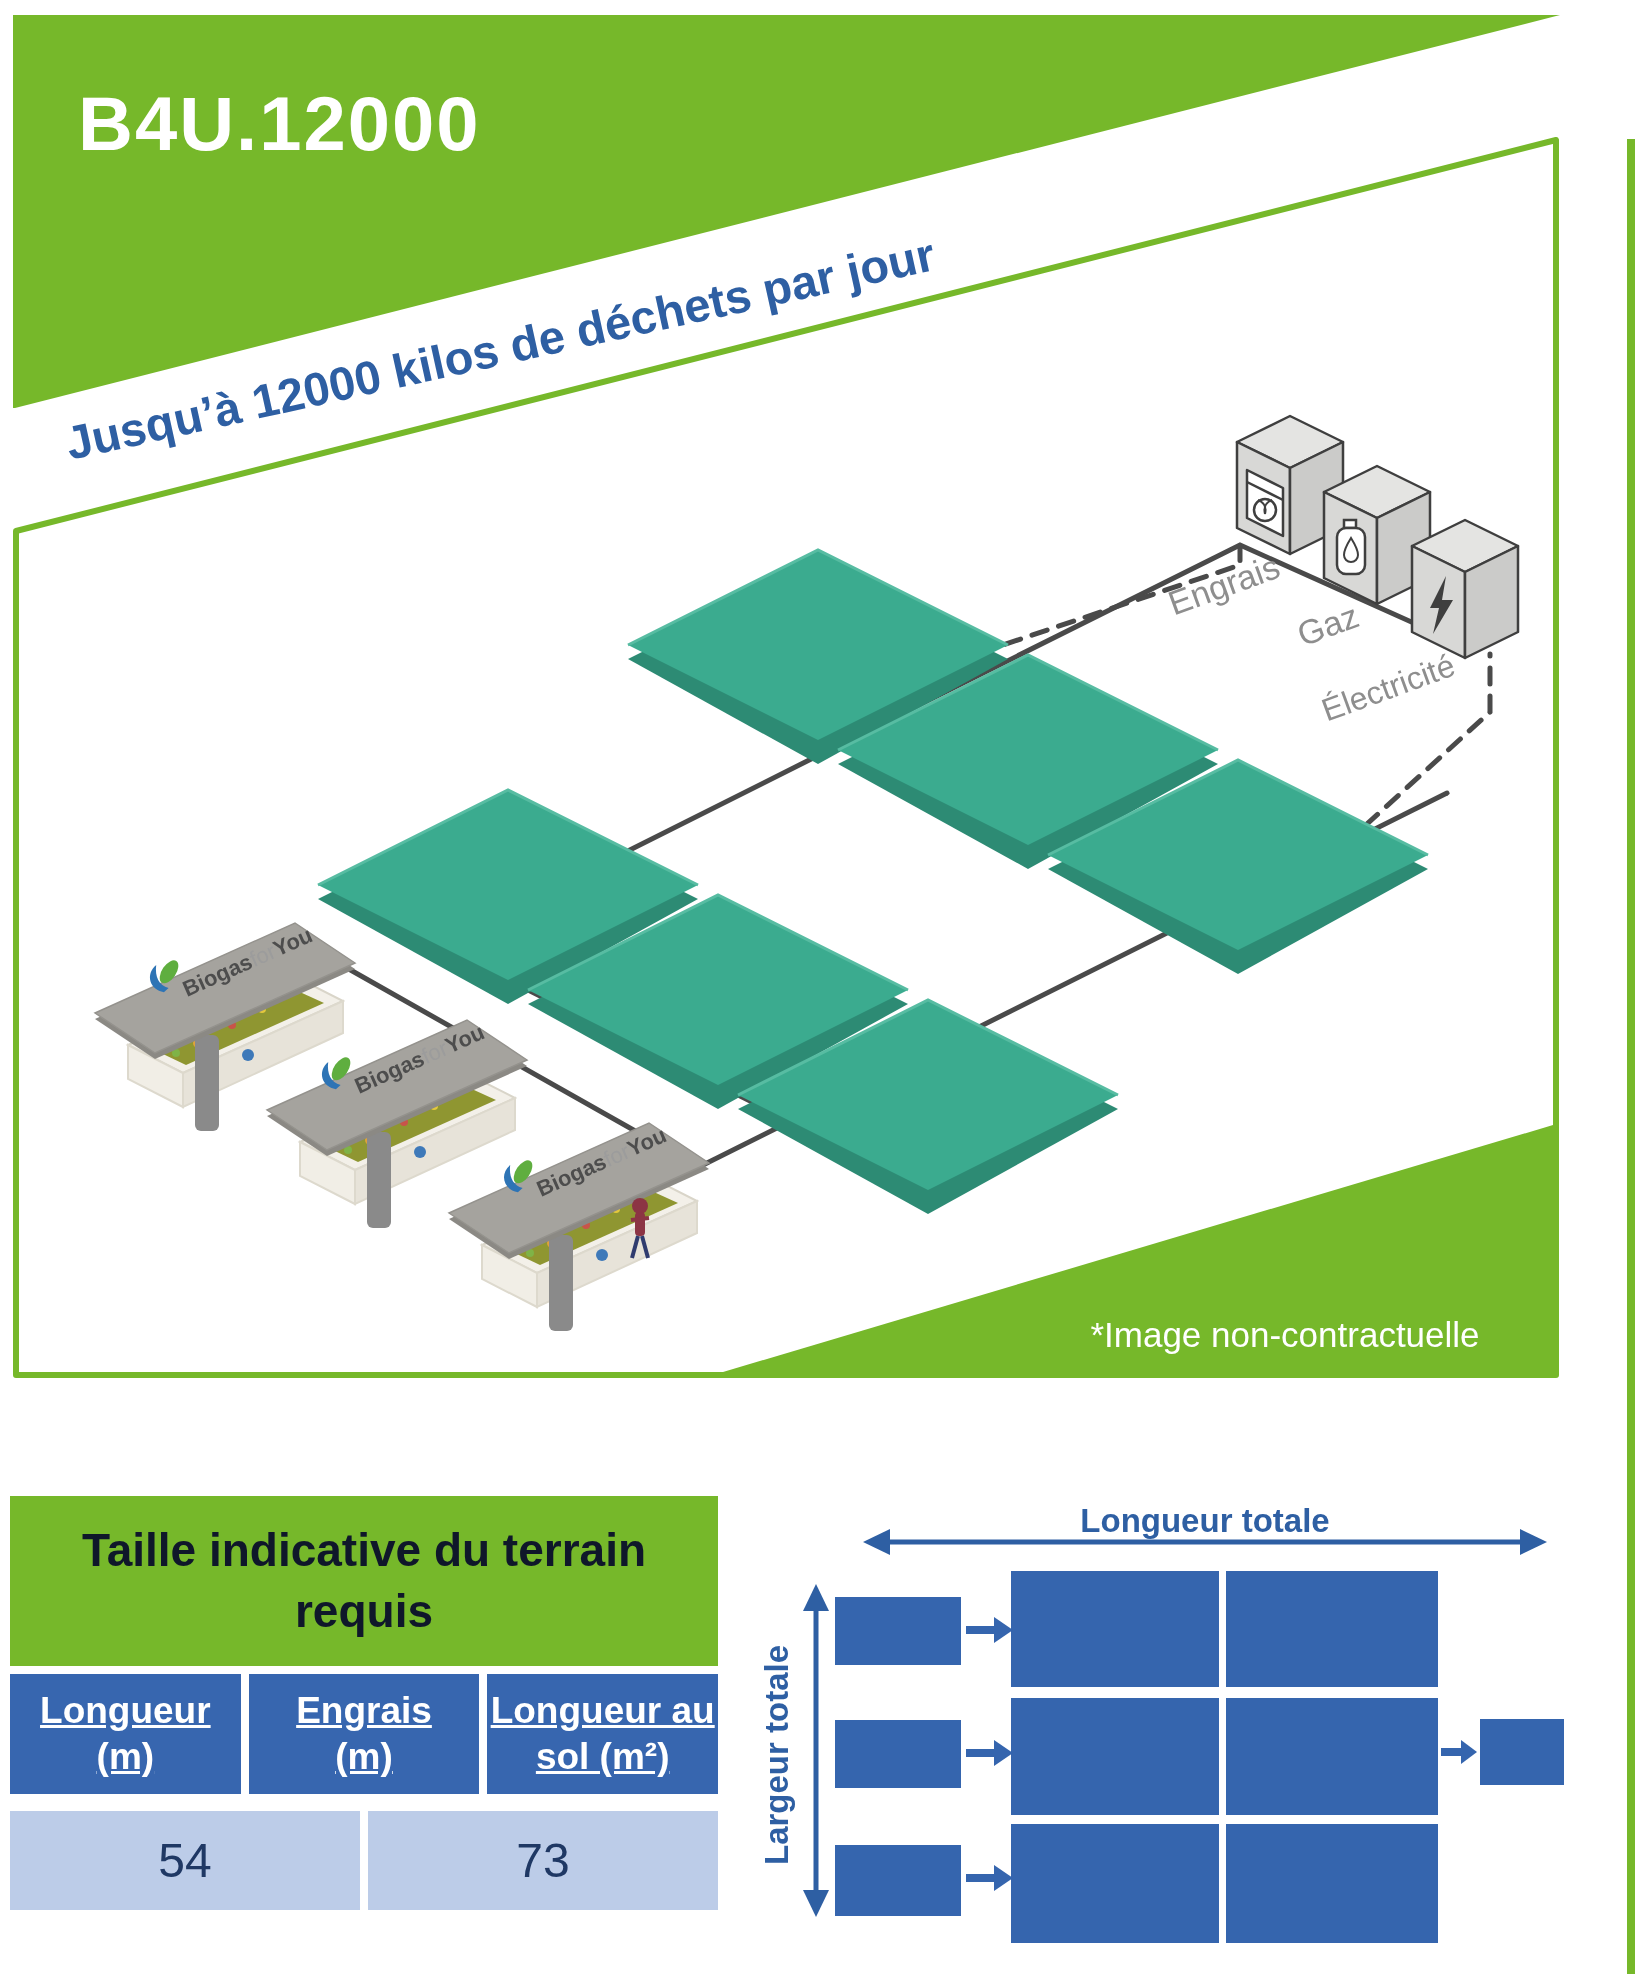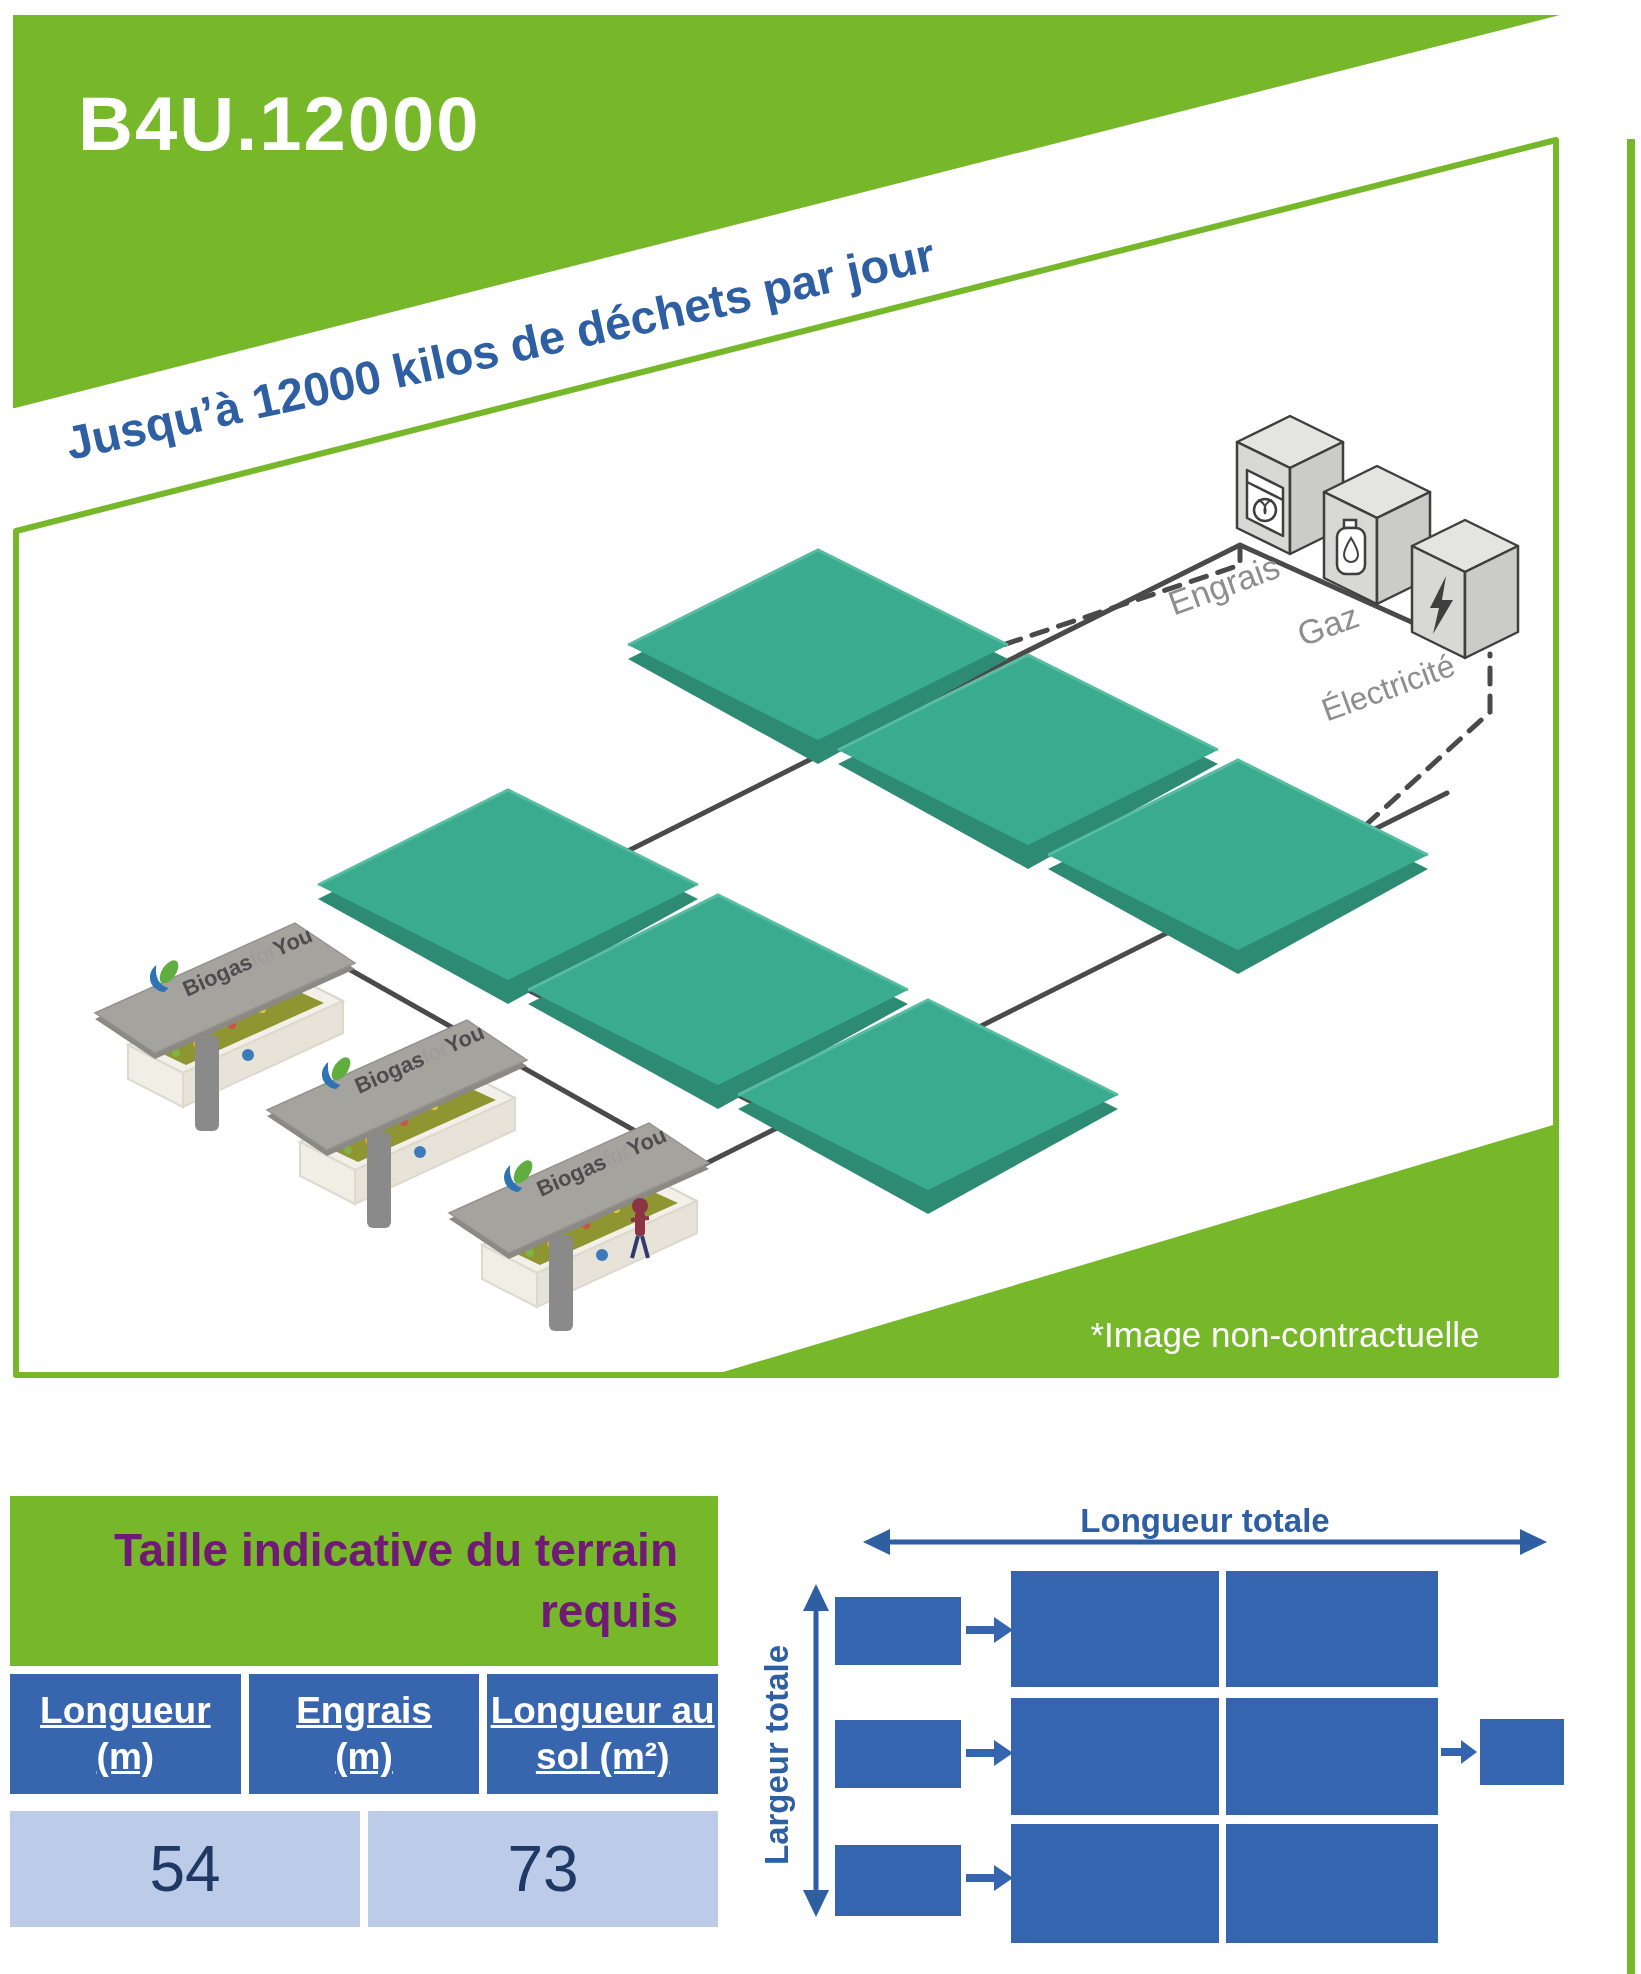--- a/index.html
+++ b/index.html
@@ -3,35 +3,35 @@
 <meta charset="utf-8">
 <style>
   * { margin:0; padding:0; box-sizing:border-box; }
   body { background:#ffffff; font-family:"Liberation Sans", sans-serif; }
   .page { position:relative; width:1641px; height:1974px; background:#ffffff; overflow:hidden; }
   .art { position:absolute; left:0; top:0; }
 
   
   .size-table { position:absolute; left:10px; top:1496px; width:708px; }
   .size-table .tbl-title {
-    height:170px; background:#76B82A; color:#701a75;
+    height:170px; background:#76B82A; color:#0f172a;
     font-size:46px; font-weight:bold; line-height:1.32;
-    display:flex; align-items:center; justify-content:center; text-align:right;
+    display:flex; align-items:center; justify-content:center; text-align:center;
     padding:0 40px;
   }
   .hdr-row { display:flex; gap:8px; margin-top:8px; }
   .hdr-cell {
     flex:1; height:120px; background:#3766AF; color:#ffffff;
     font-size:37px; font-weight:bold; line-height:1.25;
     display:flex; flex-direction:column; align-items:center; justify-content:center; text-align:center;text-decoration:underline;
   }
   .val-row { display:flex; gap:8px; margin-top:17px; }
   .val-cell {
-    flex:1; height:116px; background:#BCCCE8; color:#1F3864;
-    font-size:64px; display:flex; align-items:center; justify-content:center;
+    flex:1; height:99px; background:#BCCCE8; color:#1F3864;
+    font-size:48px; display:flex; align-items:center; justify-content:center;
   }
 </style>
 </head>
 <body>
 
 <div class="page">
 <svg class="art" width="1641" height="1974" viewBox="0 0 1641 1974">
 
   <defs>
 

